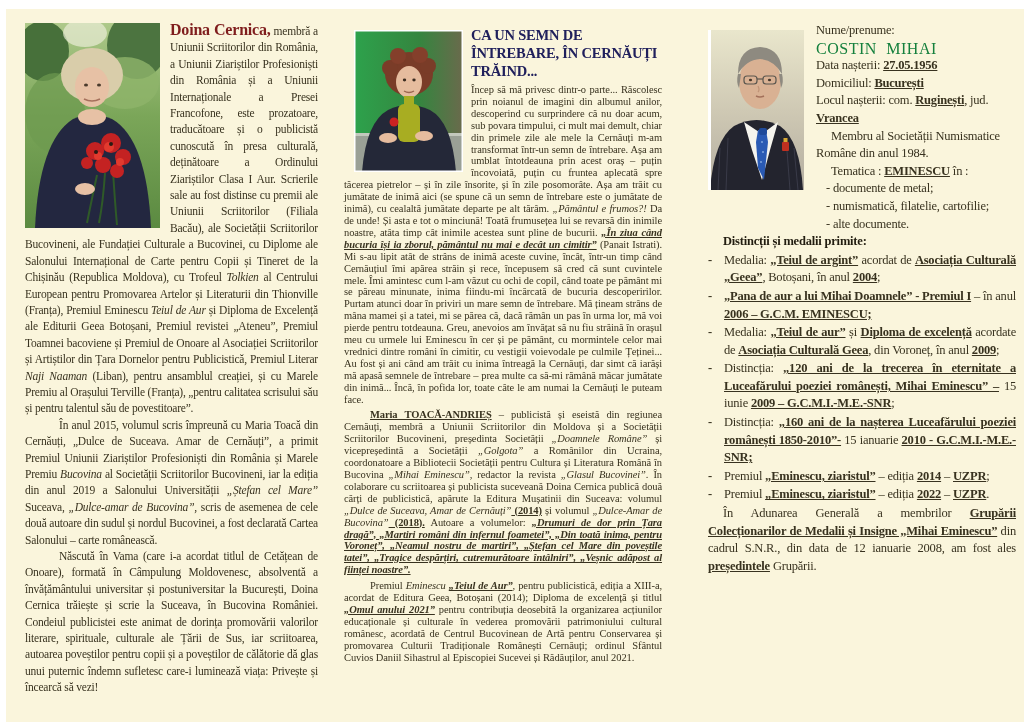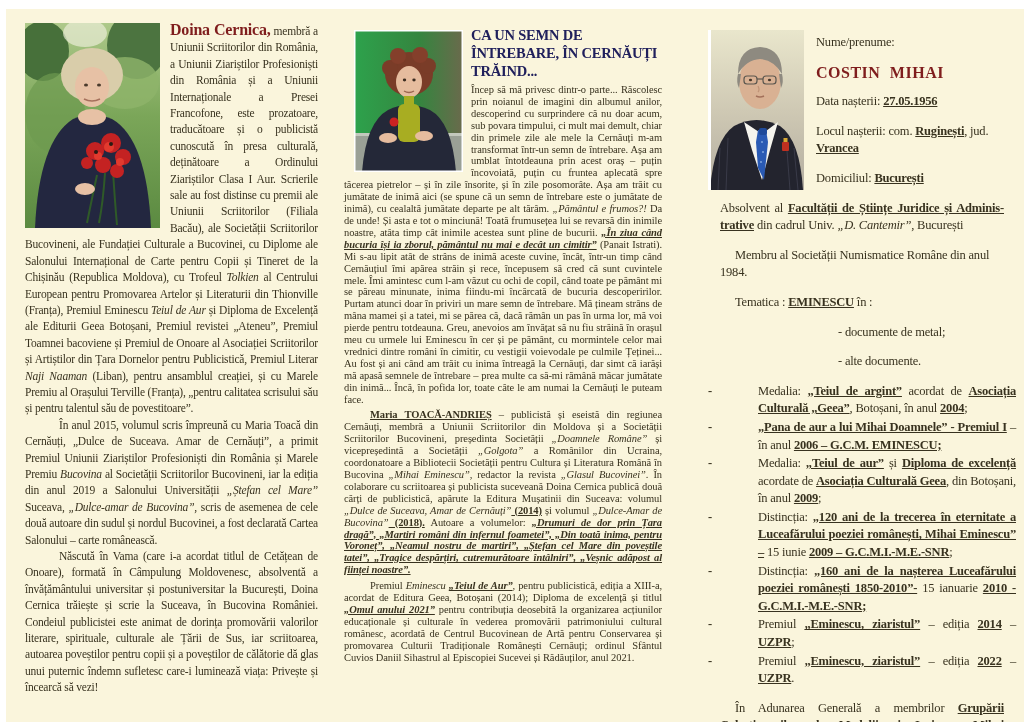--- a/index.html
+++ b/index.html
@@ -6,21 +6,21 @@
   #page{
     position:relative;width:1024px;height:722px;margin:0 auto;
     background:#faf5dc;overflow:hidden;
     font-family:"Liberation Serif","DejaVu Serif",serif;
     color:#38321f;
   }
   .strip-top{position:absolute;left:0;top:0;width:1024px;height:9px;background:#ffffff;}
   .strip-left{position:absolute;left:0;top:0;width:6px;height:722px;background:#ffffff;}
 
   .col{position:absolute;top:22px;}
-  .justify{text-align:justify;margin-left:34px;}
+  .justify{text-align:justify;}
   .b{font-weight:bold;text-decoration:underline;}
   .i{font-style:italic;}
   .lead{font-weight:bold;font-size:16px;color:#7f1d1d;}
 
   
   .col1{left:25px;width:293px;font-size:11.5px;line-height:16.4px;letter-spacing:-0.2px;}
   .col1 p{margin:0;}
   .col1 .indent{text-indent:34px;}
   .photo1{float:left;width:135px;height:205px;margin:1px 10px 3px 0;}
 
@@ -30,23 +30,23 @@
   .col2 .indent2{text-indent:26px;}
   .photo2{float:left;width:109px;height:142px;margin:4px 8px 3px 14px;}
   .col2-title{
     margin:0 0 4px 0;font-size:14.5px;line-height:18px;font-weight:bold;
     color:#20205c;letter-spacing:-0.2px;text-align:left;
   }
 
   
   .col3{left:708px;width:308px;font-size:12.5px;line-height:17.6px;letter-spacing:-0.2px;}
   .photo3{float:left;width:96px;height:160px;margin:8px 12px 4px 0;}
-  .col3 .line{margin:12px;}
+  .col3 .line{margin:0;}
   .col3 .ind{text-indent:15px;}
-  .name-value{font-weight:bold;font-size:16px;letter-spacing:0.5px;word-spacing:5px;color:#7f1d1d;}
+  .name-value{font-weight:normal;font-size:16px;letter-spacing:0.5px;word-spacing:5px;color:#15803d;}
   .topics{padding-left:118px;}
   .medals-title{font-weight:bold;color:#221d10;}
   .bullet{position:relative;padding-left:16px;margin:1px 0;}
   .dash{position:absolute;left:0;top:0;font-weight:bold;}
   .photo-frame{display:block;}
 </style>
 </head>
 <body>
 
 <div id="page">
@@ -189,43 +189,44 @@
         <path d="M50 56 Q52 60 50 62" stroke="#c09478" stroke-width="1.2" fill="none"></path>
         <rect x="74" y="112" width="7" height="9" rx="1" fill="#c03020"></rect>
         <rect x="75.5" y="108" width="4" height="4" fill="#d8a832"></rect>
         <rect x="0" y="0" width="3" height="160" fill="#ffffff"></rect>
       </svg>
     </div>
 
     <div class="line"><span>Nume/prenume:</span></div>
     <div class="name-value">COSTIN MIHAI</div>
     <div class="line"><span>Data nașterii: </span><span class="b">27.05.1956</span></div>
+    <div class="line"><span>Domiciliul: </span><span class="b">București</span></div>
     <div class="line"><span>Locul nașterii: com. </span><span class="b">Ruginești</span><span>, jud. </span><span class="b">Vrancea</span></div>
-    <div class="line"><span>Domiciliul: </span><span class="b">București</span></div>
-    <div class="line justify"><span>Absolvent al </span><span class="b">Facultății de Științe Juridice și Adminis-trative</span><span> din cadrul Univ. </span><span class="i">„D. Cantemir”</span><span>, București</span></div>
     <div class="line ind"><span>Membru al Societății Numismatice Române din anul 1984.</span></div>
     <div class="line ind"><span>Tematica : </span><span class="b">EMINESCU</span><span> în :</span></div>
 
     <div class="topics">
       <div class="line">- documente de metal;</div>
+      <div class="line">- numismatică, filatelie, cartofilie;</div>
       <div class="line">- alte documente.</div>
     </div>
 
+    <div class="line ind medals-title">Distincții și medalii primite:</div>
 
     <div class="bullet">
       <span class="dash">-</span>
       <div class="btext justify"><span>Medalia: </span><span class="b">„Teiul de argint”</span><span> acordat de </span><span class="b">Asociația Culturală „Geea”</span><span>, Botoșani, în anul </span><span class="b">2004</span><span>;</span></div>
     </div>
     <div class="bullet">
       <span class="dash">-</span>
       <div class="btext justify"><span class="b">„Pana de aur a lui Mihai Doamnele” - Premiul I</span><span> – în anul </span><span class="b">2006 – G.C.M. EMINESCU;</span></div>
     </div>
     <div class="bullet">
       <span class="dash">-</span>
-      <div class="btext justify"><span>Medalia: </span><span class="b">„Teiul de aur”</span><span> și </span><span class="b">Diploma de excelență</span><span> acordate de </span><span class="b">Asociația Culturală Geea</span><span>, din Botoșani, în anul </span><span class="b">2009</span><span>;</span></div>
+      <div class="btext justify"><span>Medalia: </span><span class="b">„Teiul de aur”</span><span> și </span><span class="b">Diploma de excelență</span><span> acordate de </span><span class="b">Asociația Culturală Geea</span><span>, din Voroneț, în anul </span><span class="b">2009</span><span>;</span></div>
     </div>
     <div class="bullet">
       <span class="dash">-</span>
       <div class="btext justify"><span>Distincția: </span><span class="b">„120 ani de la trecerea în eternitate a Luceafărului poeziei românești, Mihai Eminescu” –</span><span> 15 iunie </span><span class="b">2009 – G.C.M.I.-M.E.-SNR</span><span>;</span></div>
     </div>
     <div class="bullet">
       <span class="dash">-</span>
       <div class="btext justify"><span>Distincția: </span><span class="b">„160 ani de la nașterea Luceafărului poeziei românești 1850-2010”-</span><span> 15 ianuarie </span><span class="b">2010 - G.C.M.I.-M.E.-SNR;</span></div>
     </div>
     <div class="bullet">

